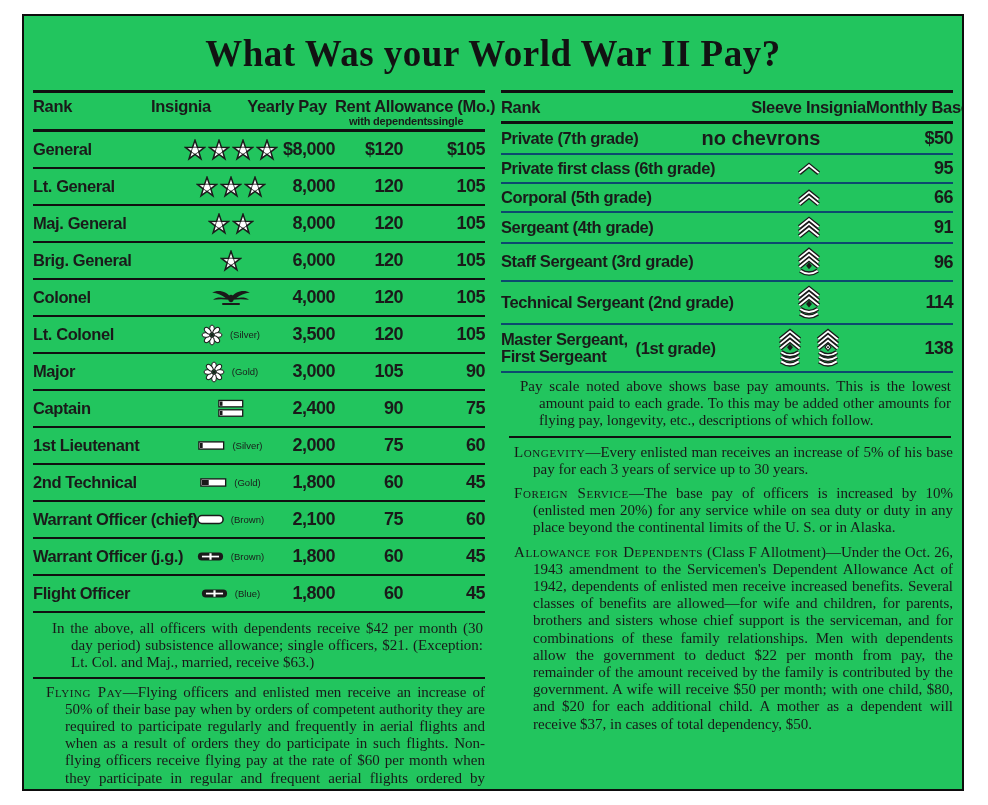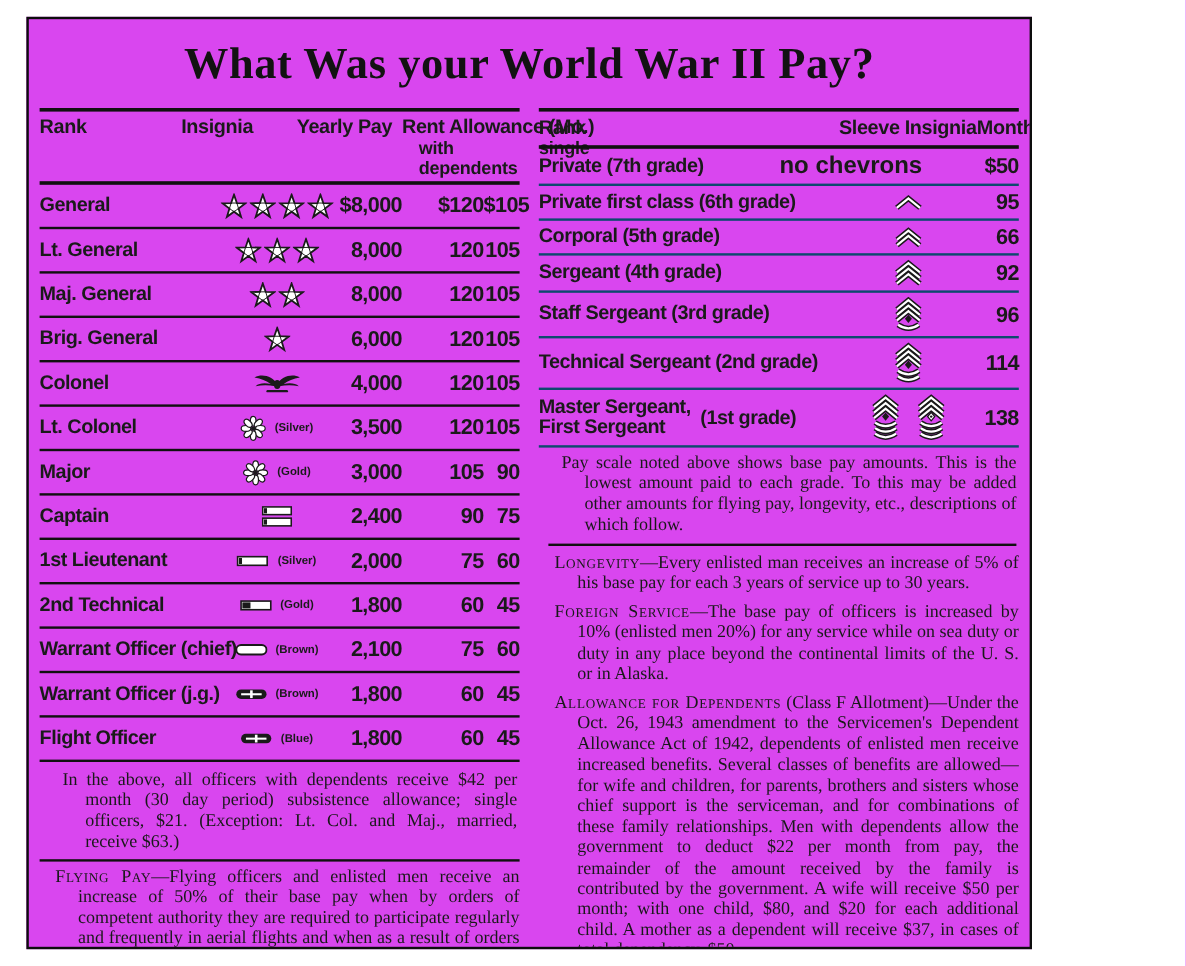--- a/index.html
+++ b/index.html
@@ -2,52 +2,52 @@
 <html><head>
 <meta charset="utf-8">
 <style>
   html,body{margin:0;padding:0;}
   body{
     width:988px;height:805px;background:#ffffff;position:relative;
     font-family:"Liberation Sans",sans-serif;color:#1a1a1a;
     -webkit-font-smoothing:antialiased;
   }
   .frame{
-    position:absolute;left:22px;top:14px;width:838px;height:777px;
-    box-sizing:border-box;border:2.5px solid #0d0d0d;background:#d946ef;
+    position:absolute;left:22px;top:14px;width:942px;height:777px;
+    box-sizing:border-box;border:2.5px solid #0d0d0d;background:#22c55e;
     padding:8px 9px 4px 9px;overflow:hidden;
   }
   .title{
     font-family:"Liberation Serif",serif;font-weight:700;font-size:37px;
     text-align:center;margin:8px 0 15px;letter-spacing:.5px;color:#121212;
   }
   .cols{display:flex;gap:16px;}
   .col{flex:1;min-width:0;}
 
   
   .othead{
     display:grid;grid-template-columns:118px 88px 96px 1fr;
     border-top:3px solid #101010;border-bottom:3px solid #101010;
     padding:4px 0 2px;align-items:start;
   }
   .hcell{font-size:16.5px;font-weight:700;letter-spacing:-0.3px;white-space:nowrap;}
   .hc-center{text-align:center;}
   .hc-right{text-align:right;}
   .rentwrap .sub{
-    display:flex;justify-content:flex-end;font-size:15px;font-weight:700;
-    letter-spacing:-0.2px;padding:0 4px 0 14px;margin-top:-1px;gap:17px;
+    display:flex;justify-content:flex-start;font-size:11px;font-weight:700;
+    letter-spacing:-0.2px;padding:0 4px 0 14px;margin-top:-1px;
   }
   .orow{
     display:grid;grid-template-columns:150px 95px 57px 68px 1fr;
     align-items:center;box-sizing:border-box;height:37px;
     border-bottom:2px solid #101010;
   }
   .oc.rank{font-size:16.5px;font-weight:700;letter-spacing:-0.4px;white-space:nowrap;}
   .oc.insig{display:flex;align-items:center;justify-content:center;gap:2px;min-width:0;}
-  .cnote{font-size:9.5px;font-weight:700;margin-left:5px;white-space:nowrap;}
+  .cnote{font-size:9.5px;font-weight:400;margin-left:5px;white-space:nowrap;}
   .num{font-size:18px;font-weight:700;text-align:right;letter-spacing:-0.5px;}
 
   
   .ethead{
     display:grid;grid-template-columns:250px 115px 1fr;
     border-top:3px solid #101010;border-bottom:3px solid #101010;
     padding:5px 0 4px;align-items:center;
   }
   .erow{
     display:grid;grid-template-columns:250px 115px 1fr;align-items:center;
@@ -445,21 +445,21 @@
                 <svg viewBox="0 0 26 25" width="24" height="23">
                   <path d="M2.5 12 L13 3.5 L23.5 12" stroke="#1a1a1a" stroke-width="4.8" fill="none"></path>
                   <path d="M2.5 12 L13 3.5 L23.5 12" stroke="#fff" stroke-width="2" fill="none"></path>
                   <path d="M2.5 17 L13 8.5 L23.5 17" stroke="#1a1a1a" stroke-width="4.8" fill="none"></path>
                   <path d="M2.5 17 L13 8.5 L23.5 17" stroke="#fff" stroke-width="2" fill="none"></path>
                   <path d="M2.5 22 L13 13.5 L23.5 22" stroke="#1a1a1a" stroke-width="4.8" fill="none"></path>
                   <path d="M2.5 22 L13 13.5 L23.5 22" stroke="#fff" stroke-width="2" fill="none"></path>
                 </svg>
               </span>
             </div>
-            <div class="ec num">92</div>
+            <div class="ec num">91</div>
           </div>
           <div class="erow">
             <div class="ec rank">
               <div class="rlines">
                 <div>Staff Sergeant (3rd grade)</div>
               </div>
             </div>
             <div class="ec insig">
               <span class="icw">
                 <svg viewBox="0 0 26 33" width="24" height="30">

